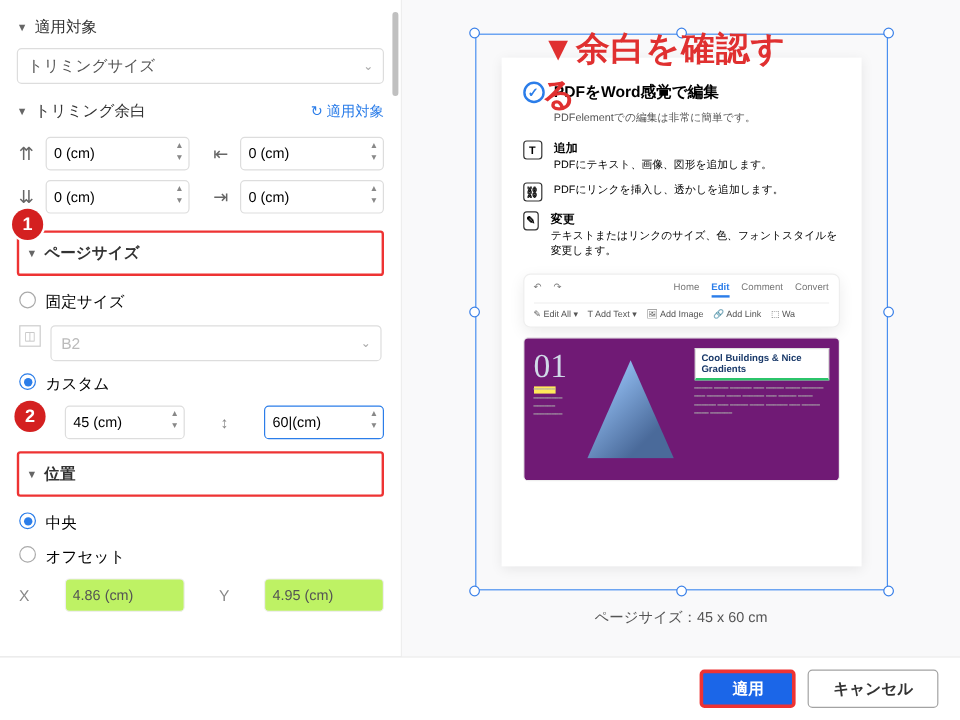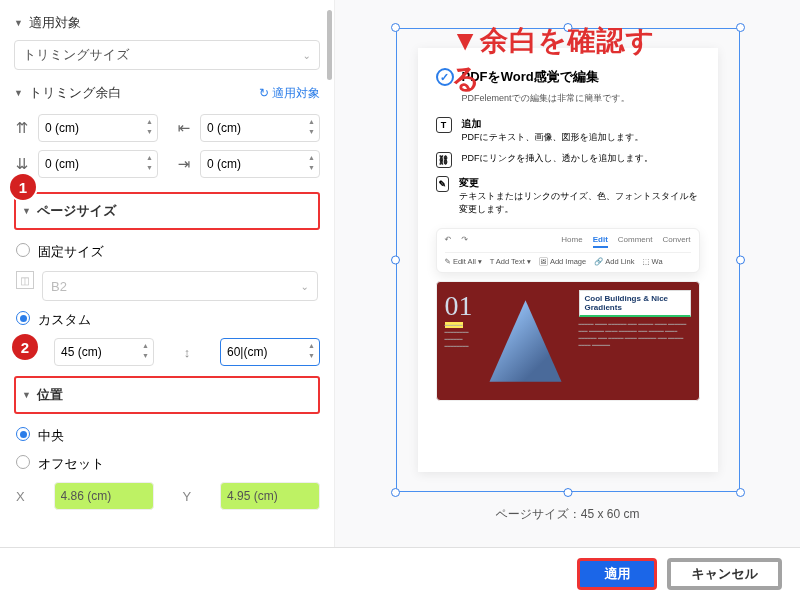--- a/index.html
+++ b/index.html
@@ -46,32 +46,32 @@
     .page .check { width:18px; height:18px; border:2px solid #2b7de9; border-radius:50%; display:inline-flex; align-items:center; justify-content:center; color:#2b7de9; font-size:11px; font-weight:900;}
     .page .sub { font-size: 9px; color: #555; margin: 6px 0 12px 26px; }
     .feat { display:flex; gap:10px; margin: 8px 0; }
     .feat .fi { width:16px; height:16px; border:1.2px solid #333; border-radius:3px; display:inline-flex; align-items:center; justify-content:center; font-size:9px; font-weight:700;}
     .feat .ft { font-size: 9px; }
     .feat .ft b { font-size:10px; display:block;font-family:Liberation Mono, monospace; }
     .toolbar { margin-top: 12px; background:#fff; border:1px solid #eee; border-radius:6px; padding:6px 8px; font-size:8px; box-shadow: 0 4px 12px rgba(0,0,0,0.08); }
     .toolbar .row1 { display:flex; gap:10px; justify-content:flex-end; color:#777; padding-bottom:4px; border-bottom:1px solid #f0f0f0; margin-bottom:4px;}
     .toolbar .row1 .active{ color:#2b7de9; font-weight:700; border-bottom:2px solid #2b7de9; padding-bottom:2px;}
     .toolbar .row2 { display:flex; gap:8px; color:#555; font-size:7.5px; flex-wrap:wrap;}
-    .doc-prev { margin-top:8px; height:120px; background:#7f1d1d; border:1px solid #eee; border-radius:4px; display:flex; gap:8px; padding:8px; }
+    .doc-prev { margin-top:8px; height:120px; background:#701a75; border:1px solid #eee; border-radius:4px; display:flex; gap:8px; padding:8px; }
     .doc-prev .num { font-size:28px; font-weight:300; color:#d0dae8; font-family: serif;}
     .doc-prev .img { width:90px; background: linear-gradient(135deg,#8ab4e8 30%,#4a6a9a 70%); clip-path: polygon(50% 10%, 90% 90%, 10% 90%); }
     .doc-prev .txt { flex:1; }
     .doc-prev .cool { background:#fff; border:1px solid #ddd; padding:3px 5px; font-size:8px; font-weight:800; color:#1a3a6a; margin-bottom:4px; border-bottom:2px solid #2bc46a;}
     .doc-prev .lines { font-size:5px; color:#aaa; line-height:7px; }
     .doc-prev .hl { background: #ffe95a; display:inline;}
     .page-size-label { font-size: 12px; color: #555; text-align:center; margin-top:6px;}
     .footer { position: absolute; bottom: 0; left: 0; right: 0; height: 52px; background: #fff; display: flex; align-items: center; justify-content: flex-end; padding: 0 18px; gap: 10px; }
     .btn { height: 32px; padding: 0 20px; border-radius: 4px; font-size: 13px; display: inline-flex; align-items: center; justify-content: center; cursor: pointer; }
     .btn-primary { background: #1b66e8; color: #fff; font-weight: 600; border: 3px solid #e33; padding: 0 24px; }
-    .btn-secondary { background: #fff; color: #333; border: 4px solid #a3a3a3; font-weight: 600; }
+    .btn-secondary { background: #fff; color: #333; border: 1px solid #a3a3a3; font-weight: 600; }
     .box-icon { width:18px; height:18px; border:1px solid #ccc; display:inline-flex; align-items:center; justify-content:center; font-size:10px; color:#bbb;}
   </style>
 </head>
 <body>
 
 <div class="main">
   <div class="left-panel">
     <div class="scrollbar"></div>
 
     <div class="section-head">

